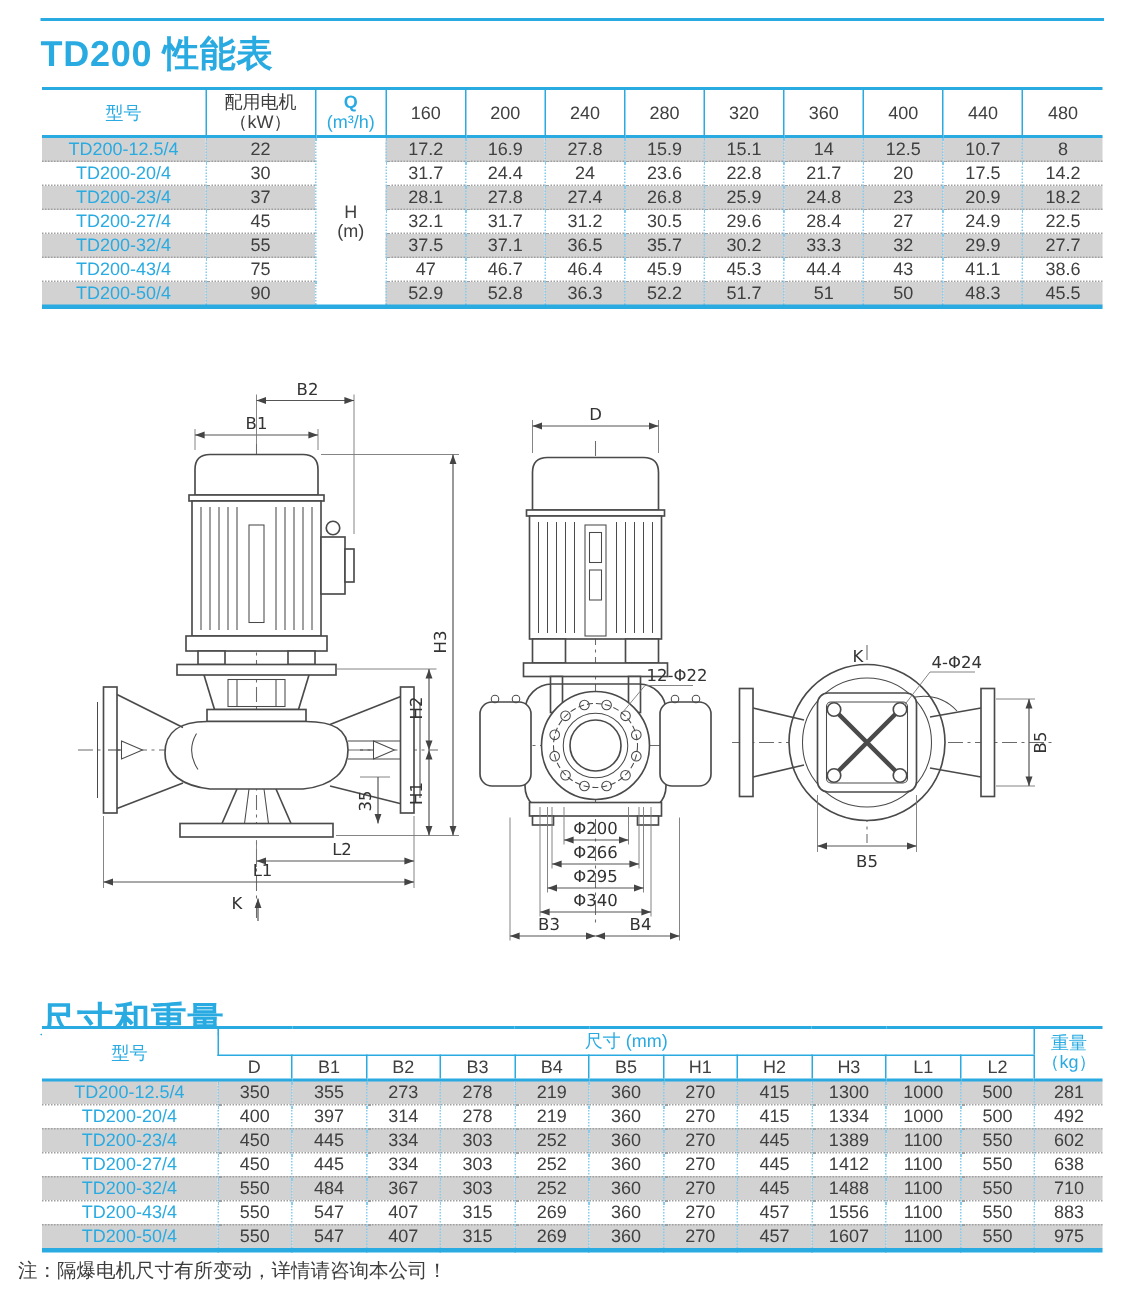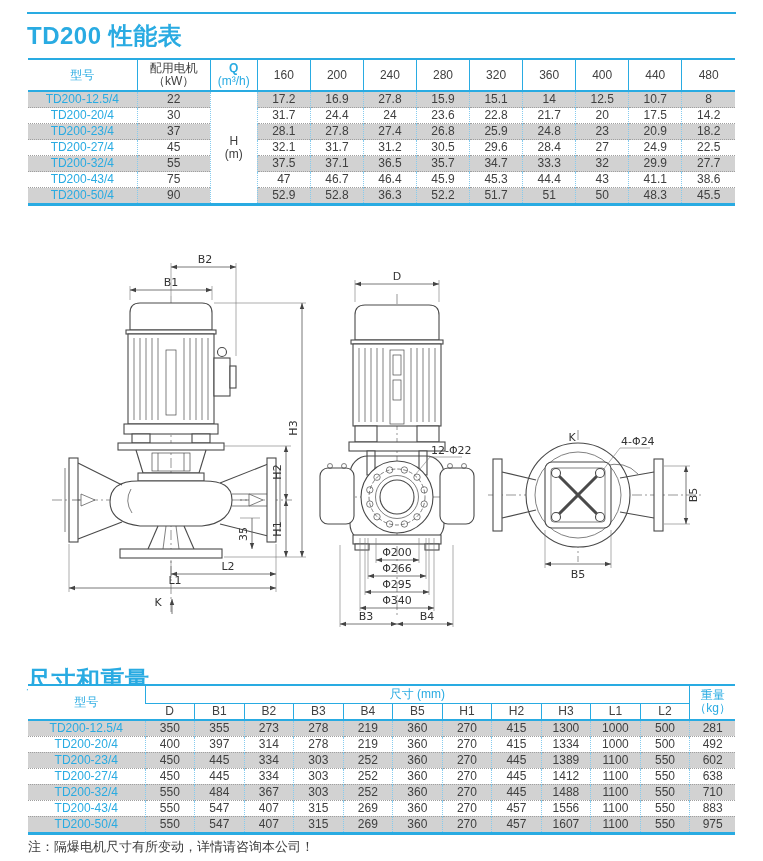--- a/index.html
+++ b/index.html
@@ -26,21 +26,21 @@
   .l{display:block;line-height:13px;}
 
   tbody td{height:15px;border-left:1px dotted #85cbee;border-top:1px dotted #9f9f9f;line-height:15px;}
   tbody td:first-child{border-left:0;}
   tbody tr:first-child td{border-top:0;}
   tr.shade td{background:var(--gray);}
   td.model{color:var(--c);}
   td.hm{background:#fff !important;line-height:13px;}
   .t1 tbody td{height:15px;}
 
-  .note{position:absolute;left:28px;top:838px;font-size:13px;color:#3d3d3d;}
+  .note{position:absolute;left:12px;top:838px;font-size:13px;color:#3d3d3d;}
 
   svg{position:absolute;left:0;top:0;}
   .o{fill:none;stroke:#4a4a4a;stroke-width:1.1;}
   .of{fill:#fff;stroke:#4a4a4a;stroke-width:1.1;}
   .t{fill:none;stroke:#4a4a4a;stroke-width:.7;}
   .cl{fill:none;stroke:#6b6b6b;stroke-width:.7;stroke-dasharray:10 3 2 3;}
   .dim{fill:none;stroke:#555;stroke-width:.8;}
   .ext{fill:none;stroke:#777;stroke-width:.6;}
   .x{fill:none;stroke:#4a4a4a;stroke-width:3;}
   text.dl{font-family:"DejaVu Sans",sans-serif;font-size:11px;fill:#333;}
@@ -369,21 +369,21 @@
           <td>24.9</td>
           <td>22.5</td>
         </tr>
         <tr class="shade">
           <td class="model">TD200-32/4</td>
           <td>55</td>
           <td>37.5</td>
           <td>37.1</td>
           <td>36.5</td>
           <td>35.7</td>
-          <td>34.7</td>
+          <td>30.2</td>
           <td>33.3</td>
           <td>32</td>
           <td>29.9</td>
           <td>27.7</td>
         </tr>
         <tr>
           <td class="model">TD200-43/4</td>
           <td>75</td>
           <td>47</td>
           <td>46.7</td>

